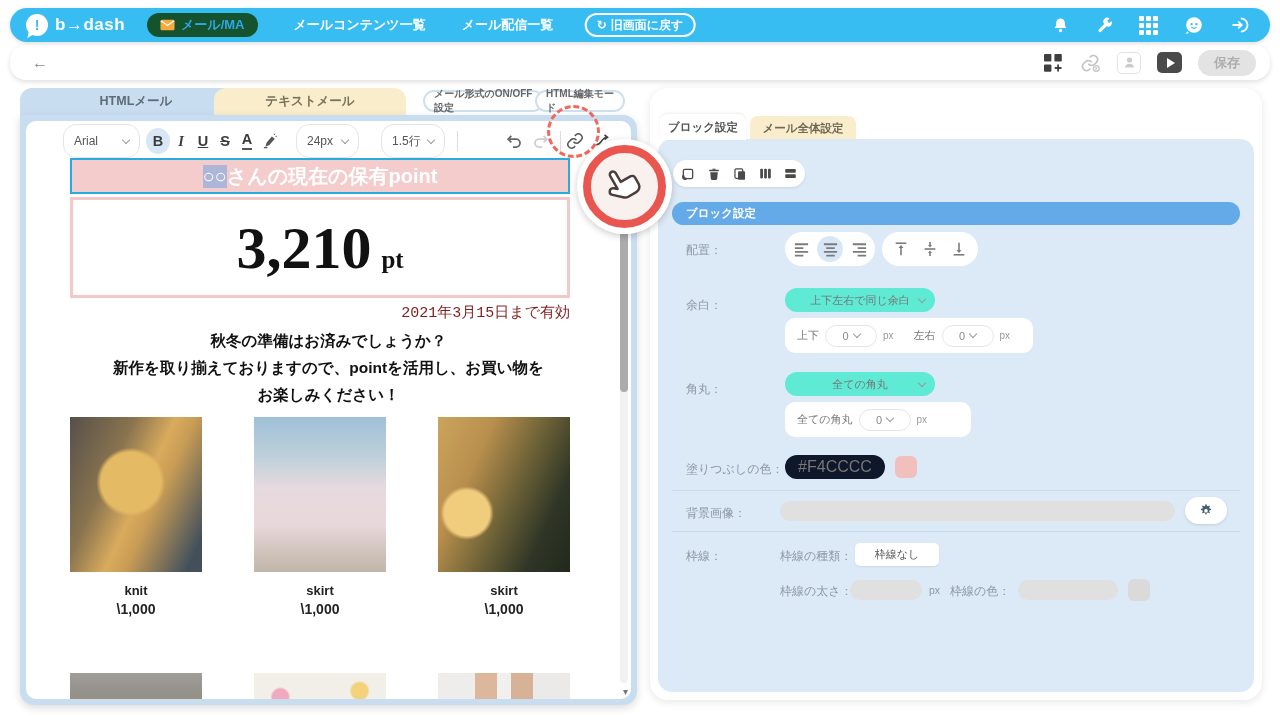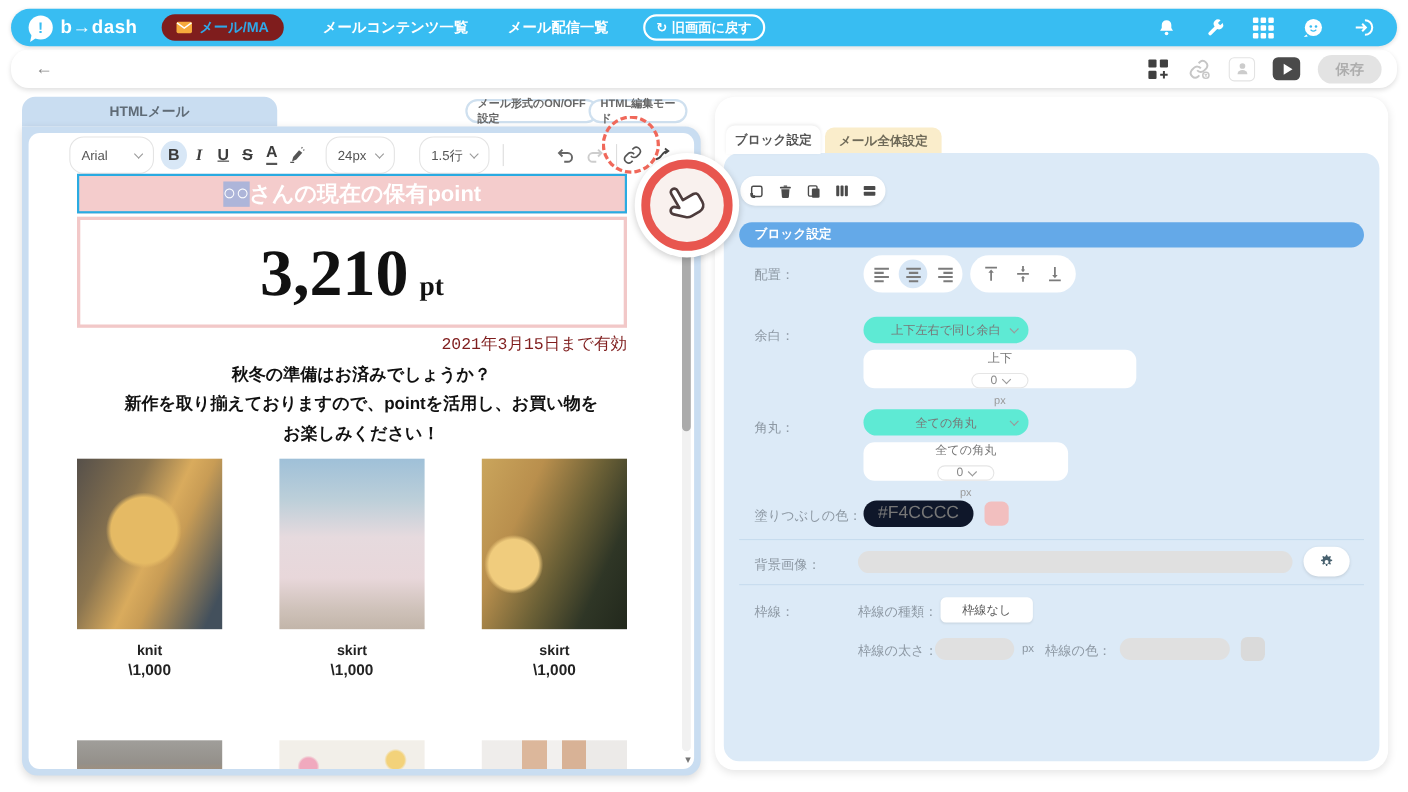--- a/index.html
+++ b/index.html
@@ -9,21 +9,21 @@
   
   .topbar { position:absolute; left:10px; top:8px; width:1260px; height:34px;
     background:#38BDF2; border-radius:17px; display:flex; align-items:center; color:#fff;
     box-shadow:0 1px 4px rgba(0,0,0,.15); z-index:5; }
   .logo-wrap { display:flex; align-items:center; gap:7px; margin-left:16px; }
   .logo-bubble { width:22px; height:22px; background:#fff; border-radius:50%; position:relative;
     display:flex; align-items:center; justify-content:center; color:#38BDF2; font-weight:bold; font-size:14px; }
   .logo-bubble:after { content:""; position:absolute; left:2px; bottom:-3px; width:0; height:0;
     border-left:7px solid #fff; border-bottom:7px solid transparent; transform:rotate(12deg); }
   .logo-text { font-size:17px; font-weight:bold; letter-spacing:.5px; }
-  .app-badge { background:#7f1d1d; color:#2FA8E8; border-radius:14px; height:24px; padding:0 13px;
+  .app-badge { background:#14532d; color:#2FA8E8; border-radius:14px; height:24px; padding:0 13px;
     display:flex; align-items:center; gap:6px; font-weight:bold; font-size:13px; margin-left:22px; }
   .nav-link { font-size:13px; font-weight:bold; margin-left:36px; cursor:pointer; }
   .revert-btn { position:absolute; left:50%; transform:translateX(-50%); top:5px; height:24px;
     border:2px solid #fff; border-radius:13px; padding:0 10px; display:flex; align-items:center;
     gap:4px; font-size:12px; font-weight:bold; }
   .topbar-icons { margin-left:auto; display:flex; gap:25px; margin-right:20px; align-items:center; }
   .grid9 { display:grid; grid-template-columns:repeat(3,5px); grid-template-rows:repeat(3,5px); gap:2px; }
   .grid9 i { background:#fff; border-radius:1px; }
 
   
@@ -128,21 +128,21 @@
     border-radius:12px; color:#fff; font-size:11.5px; font-weight:bold; line-height:23px; padding-left:14px; }
   .slbl { position:absolute; font-size:12px; color:#8D98A3; }
   .align-group { position:absolute; height:34px; background:#fff; border-radius:17px; display:flex;
     align-items:center; justify-content:center; gap:3px; }
   .aicon { width:26px; height:26px; display:flex; align-items:center; justify-content:center; border-radius:50%; }
   .aicon.sel { background:#D8E7F6; }
   .sdd { position:absolute; height:24px; background:#5eead4; border-radius:12px; display:flex;
     align-items:center; justify-content:center; font-size:11px; color:#777; }
   .sdd .chev { position:absolute; right:10px; }
   .sbox { position:absolute; height:35px; background:#fff; border-radius:10px; display:flex;
-    align-items:center; padding:0 12px; gap:6px;flex-direction:column; }
+    align-items:center; padding:0 12px; gap:6px; }
   .sbox .t { font-size:11px; color:#777; white-space:nowrap; }
   .sbox .u { font-size:10px; color:#999; }
   .mini-dd { width:52px; height:22px; border:1.5px solid #E5E5E5; border-radius:11px; display:flex;
     align-items:center; justify-content:center; gap:5px; font-size:11px; color:#888; background:#fff; }
   .fill-input { position:absolute; left:127px; top:316px; width:100px; height:24px; background:#0f172a;
     border-radius:12px; display:flex; align-items:center; justify-content:center; font-size:16px; color:#777; }
   .fill-swatch { position:absolute; left:237px; top:317px; width:22px; height:22px; border-radius:6px; background:#F2BFBF; }
   .sdivider { position:absolute; left:14px; right:14px; height:1px; background:#C7DCEE; }
   .bg-bar { position:absolute; left:122px; top:362px; width:395px; height:20px; border-radius:10px; background:#E0E0E0; }
   .gear-btn { position:absolute; left:527px; top:358px; width:42px; height:27px; background:#fff;
@@ -240,20 +240,21 @@
     </span>
     <span class="play-btn">
         <i></i>
       </span>
     <div class="save-btn">保存</div>
   </div>
 </div>
 
 <div class="editor">
   <div class="tab tab-html">HTMLメール</div>
+  <div class="tab tab-text">テキストメール</div>
   <div class="mode-pill pill-onoff">メール形式のON/OFF設定</div>
   <div class="mode-pill pill-htmledit">HTML編集モード</div>
 
   <div class="editor-frame">
     <div class="editor-inner">
 
       <div class="fmt-toolbar">
         <div class="dd dd-font">
           <span>Arial</span>
           <span class="chev"></span>

